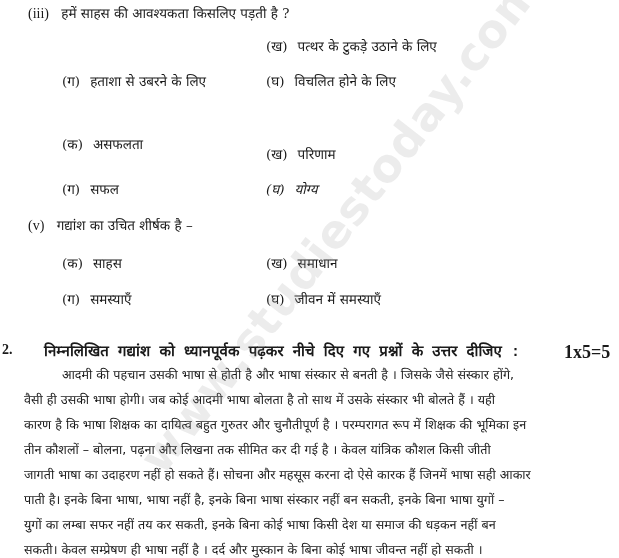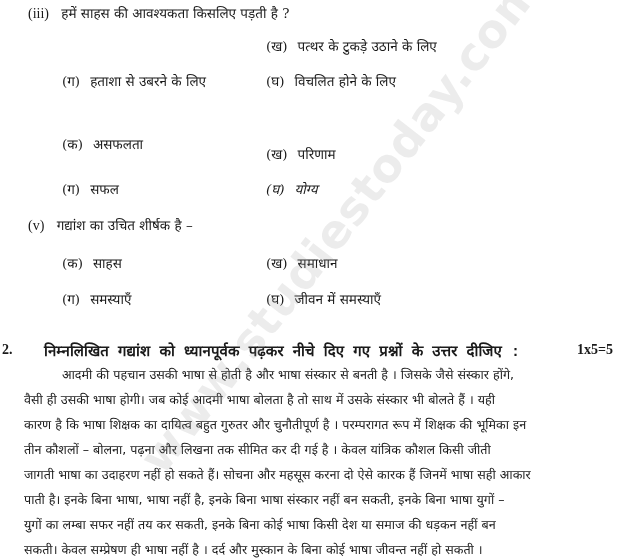--- a/index.html
+++ b/index.html
@@ -60,25 +60,25 @@
       left: 44px;
       top: 340px;
       font-family: Liberation Mono, monospace;
       font-weight: bold;
       font-size: 15px;
       white-space: nowrap;
       letter-spacing: 0.1px;
     }
     .sec-marks {
       position: absolute;
-      left: 577px;
+      left: 564px;
       top: 342px;
       font-family: "Liberation Serif", serif;
       font-weight: bold;
-      font-size: 14px;
+      font-size: 18px;
     }
     .passage {
       position: absolute;
       left: 24px;
       top: 362px;
       width: 574px;
       font-family: "DejaVu Sans", "Liberation Sans", sans-serif;
       font-size: 12.6px;
       line-height: 25px;
       text-align: justify;

